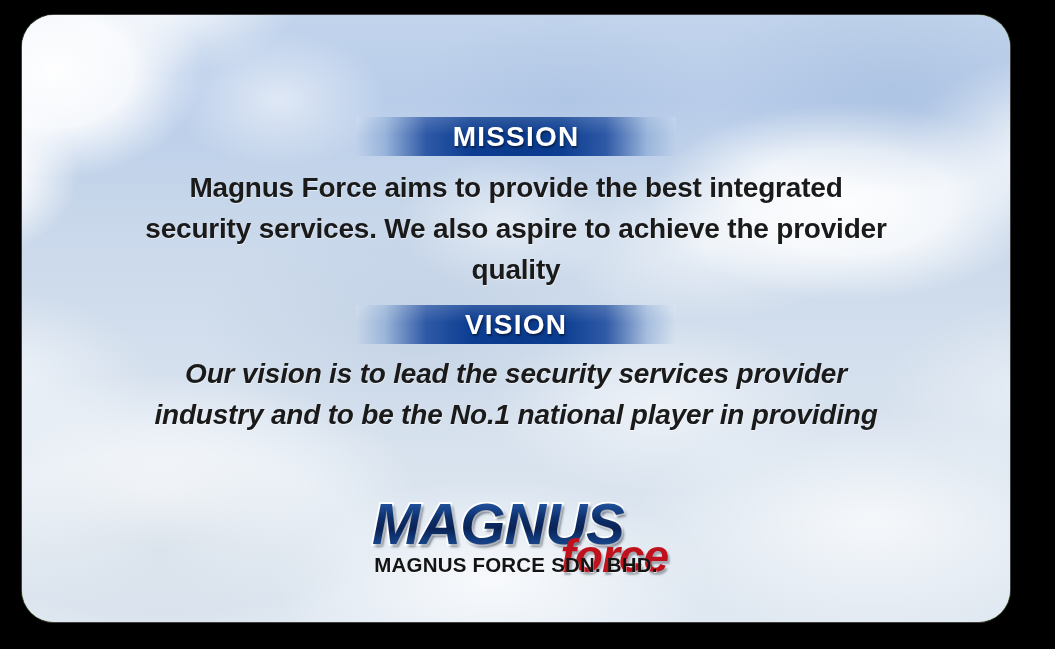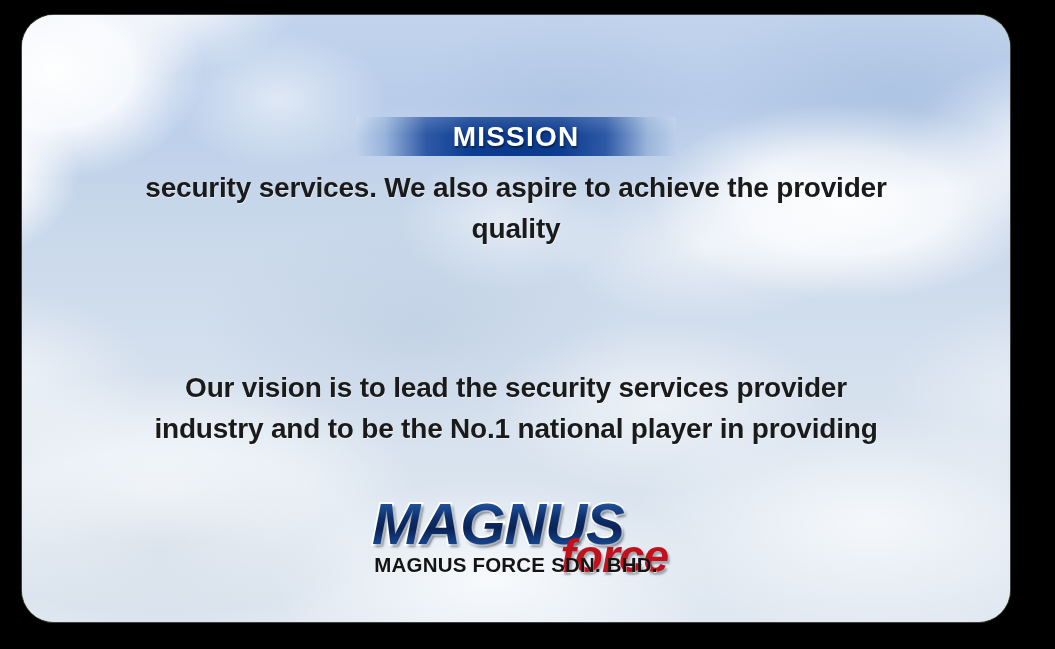--- a/index.html
+++ b/index.html
@@ -146,21 +146,21 @@
     color: #1a1a1a;
     font-family: "Liberation Sans Narrow", "Liberation Sans", sans-serif;
     font-size: 28px;
     font-weight: 600;
     line-height: 41px;
     letter-spacing: -0.2px;
     text-shadow: 0.5px 0.5px 0.8px rgba(255,255,255,0.55);
   }
   .body-text span { display: block; }
   #text-mission { top: 152px; }
-  #text-vision  { top: 352px; }
+  #text-vision  { top: 338px; font-style: italic; }
 
   
   #logo {
     position: absolute;
     left: 50%;
     transform: translateX(-50%);
     top: 480px;
     width: 300px;
     height: 92px;
   }
@@ -239,23 +239,27 @@
   <div class="clouds"></div>
   <div class="haze"></div>
 
   <div id="content">
 
     <div class="banner" id="banner-mission">
       <span class="banner-text">MISSION</span>
     </div>
 
     <div class="body-text" id="text-mission">
+      <span>Magnus Force aims to provide the best integrated</span>
       <span>security services. We also aspire to achieve the provider quality</span>
     </div>
 
+    <div class="banner" id="banner-vision">
+      <span class="banner-text">VISION</span>
+    </div>
 
     <div class="body-text" id="text-vision">
       <span>Our vision is to lead the security services provider</span>
       <span>industry and to be the No.1 national player in providing</span>
     </div>
 
     <div id="logo">
       <div class="logo-magnus-outline">MAGNUS</div>
       <div class="logo-magnus">MAGNUS</div>
       <div class="logo-force">force</div>

